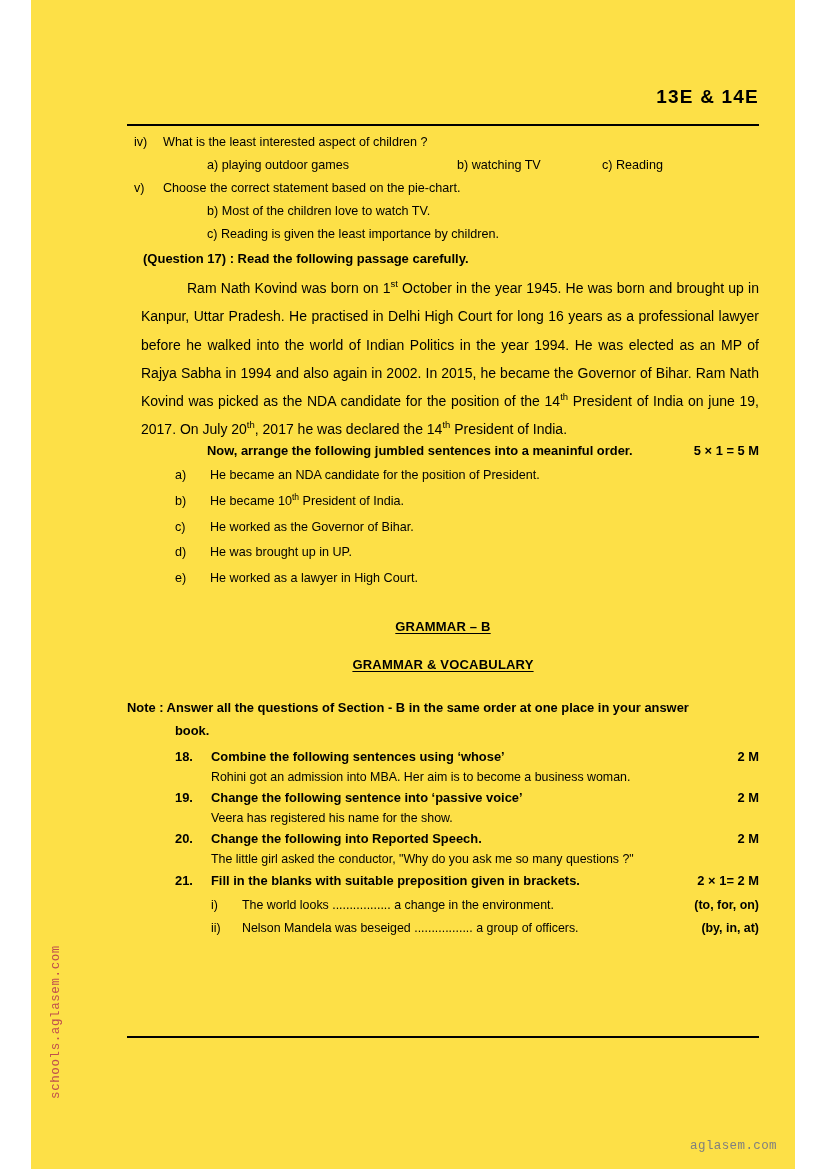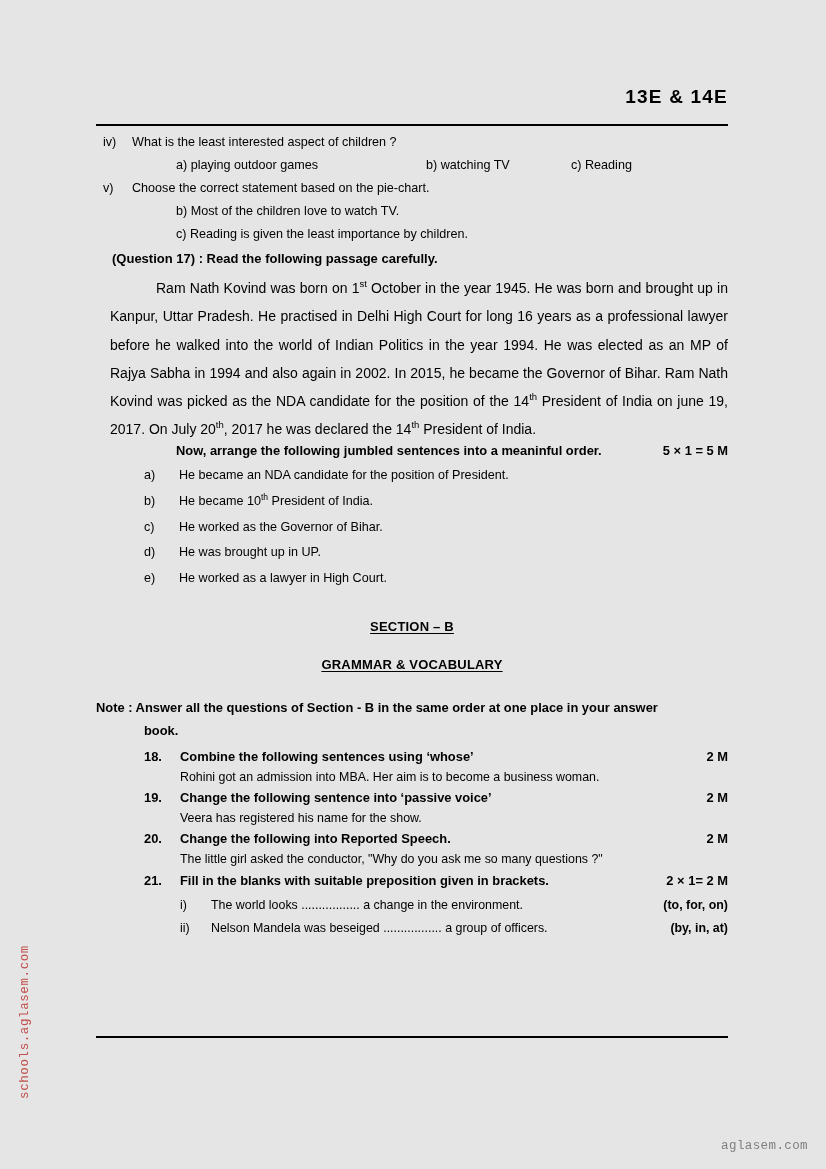--- a/index.html
+++ b/index.html
@@ -7,24 +7,24 @@
     margin: 0;
     padding: 0;
     background: #ffffff;
   }
   body {
     font-family: "Liberation Sans", sans-serif;
     color: #000000;
   }
   .page {
     position: relative;
-    width: 826px;
+    width: 764px;
     height: 1169px;
     margin: 0 auto;
-    background: #e5e5e5;
+    background: #fde047;
     overflow: hidden;
   }
 
   
   .paper-code {
     position: absolute;
     top: 86px;
     left: 96px;
     width: 632px;
     text-align: right;
@@ -264,21 +264,21 @@
     <div class="q-alpha">
       <span class="marker">d)</span>
       <span class="txt"><span>He was brought up in UP.</span></span>
     </div>
     <div class="q-alpha">
       <span class="marker">e)</span>
       <span class="txt"><span>He worked as a lawyer in High Court.</span></span>
     </div>
 
     <div class="section-title">
-      <span>SECTION – B</span>
+      <span>GRAMMAR – B</span>
     </div>
     <div class="section-title sub">
       <span>GRAMMAR &amp; VOCABULARY</span>
     </div>
 
     <div class="note">
       <span>Note : Answer all the questions of Section - B in the same order at one place in your answer</span><br>
       <span class="note-indent"></span><span>book.</span>
     </div>
 

